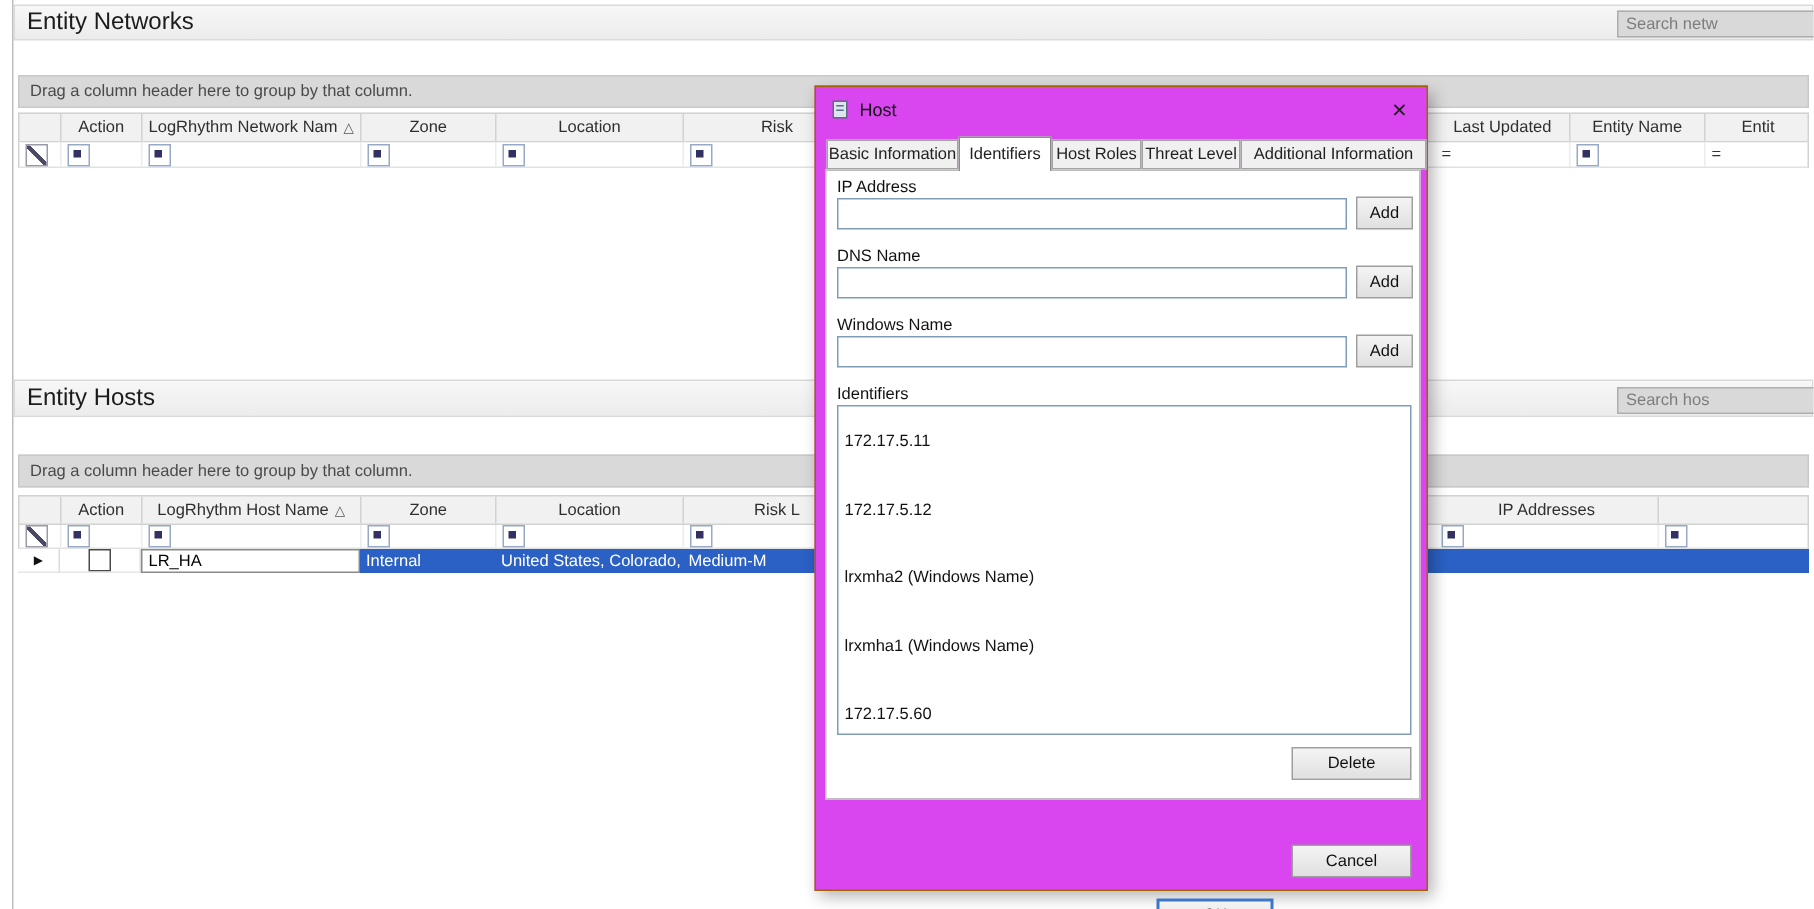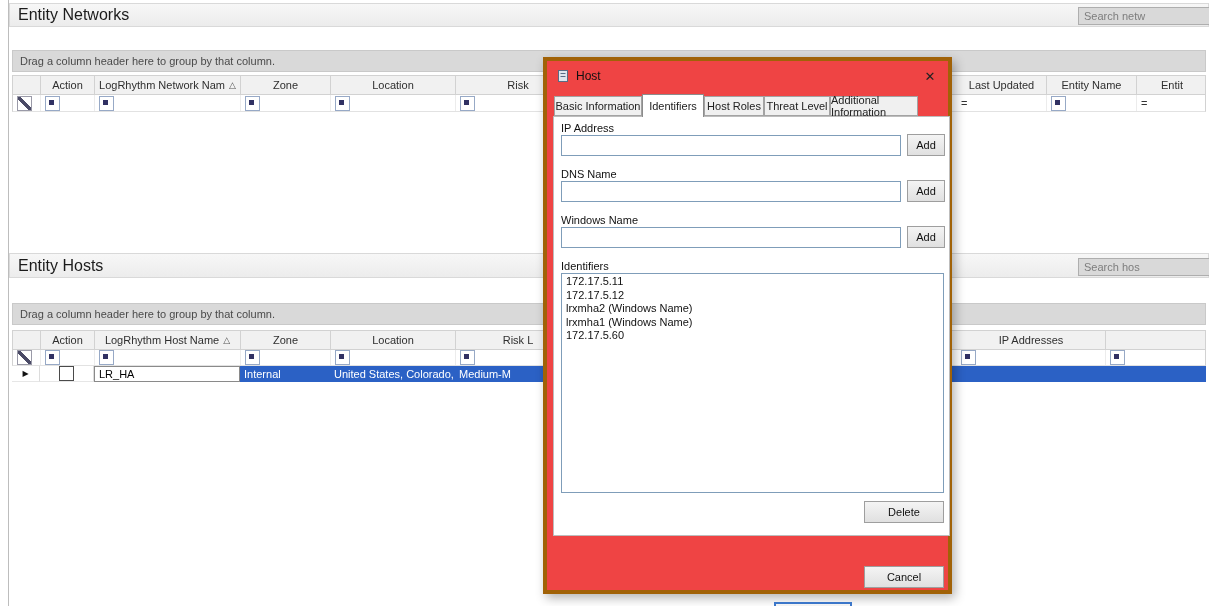--- a/index.html
+++ b/index.html
@@ -27,40 +27,40 @@
   .fbox{width:13px;height:13px;border:1px solid #97a9c6;background:#fff;position:relative;flex:0 0 auto;}
   .fbox::after{content:"";position:absolute;left:3px;top:3px;width:5px;height:5px;background:#313163;}
   .editicon{width:13px;height:13px;border:1px solid #9a9aa8;flex:0 0 auto;
             background:linear-gradient(45deg,transparent 42%,#4a4a66 42%,#4a4a66 58%,transparent 58%),#fff;}
   .rowstrip{position:absolute;}
   .dcell{position:absolute;top:0;height:100%;display:flex;align-items:center;padding-left:4px;
          box-sizing:border-box;overflow:hidden;white-space:nowrap;font-size:11px;}
   .checkbox{width:13px;height:13px;border:1px solid #4a4a4a;background:#fff;}
   .rowarrow{font-size:8px;color:#111;}
   
-  .dialog{position:absolute;left:543px;top:57px;width:409px;height:537px;background:#ef4444;
-          border:4px solid #a16207;box-shadow:3px 4px 10px rgba(0,0,0,.3);z-index:10;box-sizing:border-box;}
+  .dialog{position:absolute;left:543px;top:57px;width:409px;height:537px;background:#d946ef;
+          border:1px solid #a16207;box-shadow:3px 4px 10px rgba(0,0,0,.3);z-index:10;box-sizing:border-box;}
   .dlg-title{position:absolute;left:0;top:0;width:100%;height:30px;display:flex;align-items:center;
              padding-left:9px;box-sizing:border-box;font-size:12px;color:#111;gap:6px;}
   .dlg-close{position:absolute;right:0;top:0;width:36px;height:30px;display:flex;align-items:center;
              justify-content:center;font-size:13px;color:#222;}
   .tab{position:absolute;top:35px;height:20px;display:flex;align-items:center;justify-content:center;
        background:#f0f0f0;border:1px solid #a3a3a3;box-sizing:border-box;font-size:11px;color:#222;}
   .tab.active{top:33px;height:23px;background:#fff;border-color:#8c8c8c;border-bottom:none;z-index:3;}
   .pane{position:absolute;left:6px;top:55px;width:397px;height:420px;border:1px solid #bdbdbd;
         box-sizing:border-box;background:#fff;}
   .lbl{position:absolute;font-size:11px;color:#111;}
   .tinput{position:absolute;height:21px;border:1px solid #7f9db9;background:#fff;box-sizing:border-box;
           font-family:inherit;font-size:11px;padding:0 3px;}
   .btn{position:absolute;height:22px;background:linear-gradient(#f4f4f4,#e0e0e0);border:1px solid #9e9e9e;
        box-sizing:border-box;display:flex;align-items:center;justify-content:center;font-size:11px;color:#111;}
   .btn.default{border:2px solid #3c77c9;margin-top:36px;}
   .listbox{position:absolute;border:1px solid #7f9db9;background:#fff;box-sizing:border-box;
            overflow:hidden;padding-top:1px;}
-  .listbox div{padding:0 4px;line-height:13.5px;font-size:11px;color:#111;white-space:nowrap;}
+  .listbox div{padding:16px 4px;line-height:13.5px;font-size:11px;color:#111;white-space:nowrap;}
 </style>
 </head>
 <body>
 
 <div class="vline"></div>
 
 <div class="panel" style="left:9px;top:3px;width:1200px;height:248px;">
   <div class="titlebar" style="height:24px;">
     <span>Entity Networks</span>
   </div>
@@ -193,21 +193,21 @@
     <span>Host</span>
   </div>
   <div class="dlg-close">
     <span>✕</span>
   </div>
 
   <div class="tab" style="left:7px;width:88px;">Basic Information</div>
   <div class="tab active" style="left:95px;width:62px;">Identifiers</div>
   <div class="tab" style="left:157px;width:60px;">Host Roles</div>
   <div class="tab" style="left:217px;width:66px;">Threat Level</div>
-  <div class="tab" style="left:283px;width:88px;">Additional Information</div>
+  <div class="tab" style="left:283px;width:124px;">Additional Information</div>
 
   <div class="pane"></div>
 
   <div class="lbl" style="left:14px;top:61px;">IP Address</div>
   <input class="tinput" style="left: 14px; top: 74px; width: 340px;">
   <div class="btn" style="left:360px;top:73px;width:38px;">Add</div>
 
   <div class="lbl" style="left:14px;top:107px;">DNS Name</div>
   <input class="tinput" style="left: 14px; top: 120px; width: 340px;">
   <div class="btn" style="left:360px;top:119px;width:38px;">Add</div>

